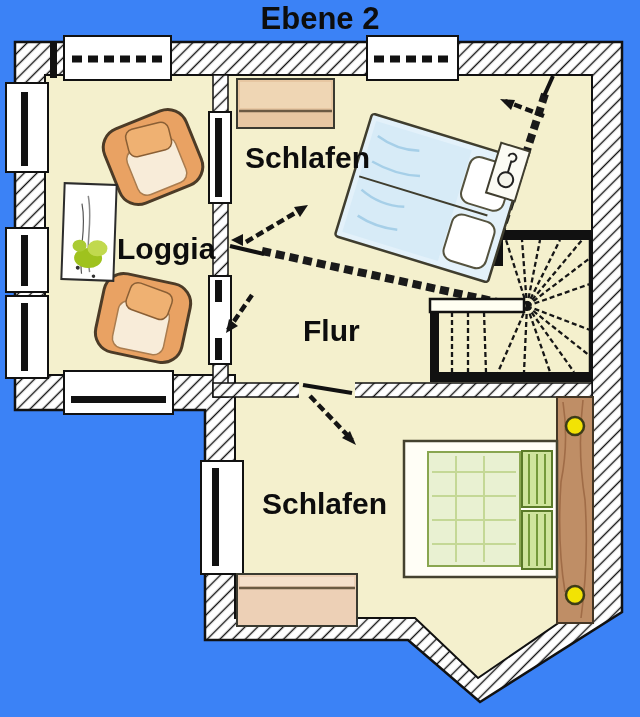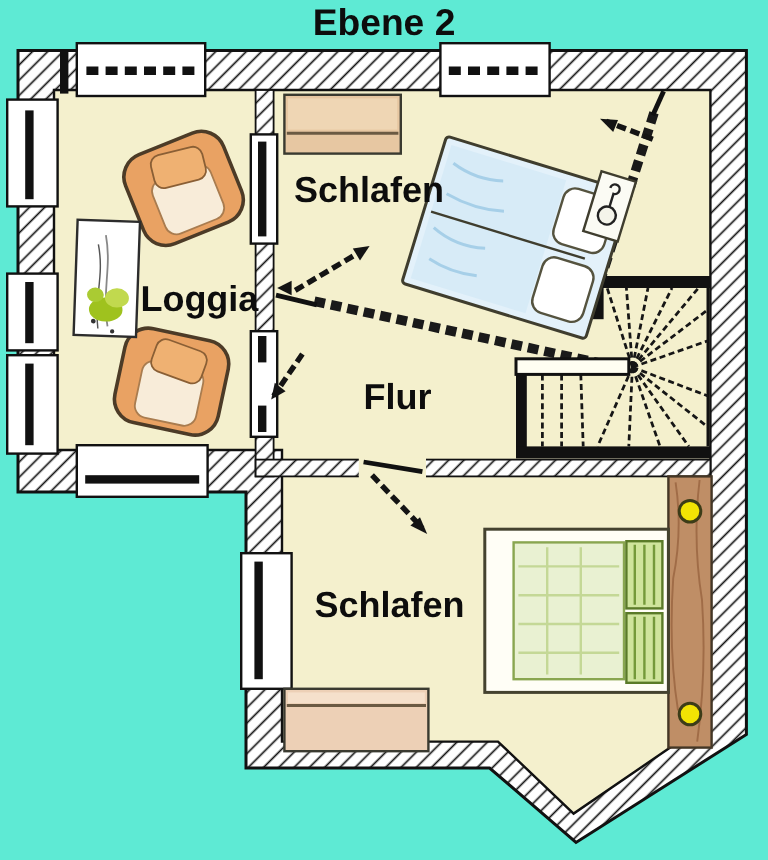--- a/index.html
+++ b/index.html
@@ -1,16 +1,16 @@
 <!DOCTYPE html>
 <html><head>
 <meta charset="utf-8">
 <style>
   html,body{margin:0;padding:0;background:#ffffff;}
-  .page{position:relative;width:640px;height:717px;background:#5eead4;overflow:hidden;
+  .page{position:relative;width:640px;height:717px;background:#3b82f6;overflow:hidden;
         font-family:"Liberation Sans",sans-serif;}
   svg{display:block;}
   text{font-family:"Liberation Sans",sans-serif;font-weight:700;fill:#0d0d0d;}
   .title{font-size:31px;}
   .room-label{font-size:30px;}
 </style>
 </head>
 <body>
 
 <div class="page">

